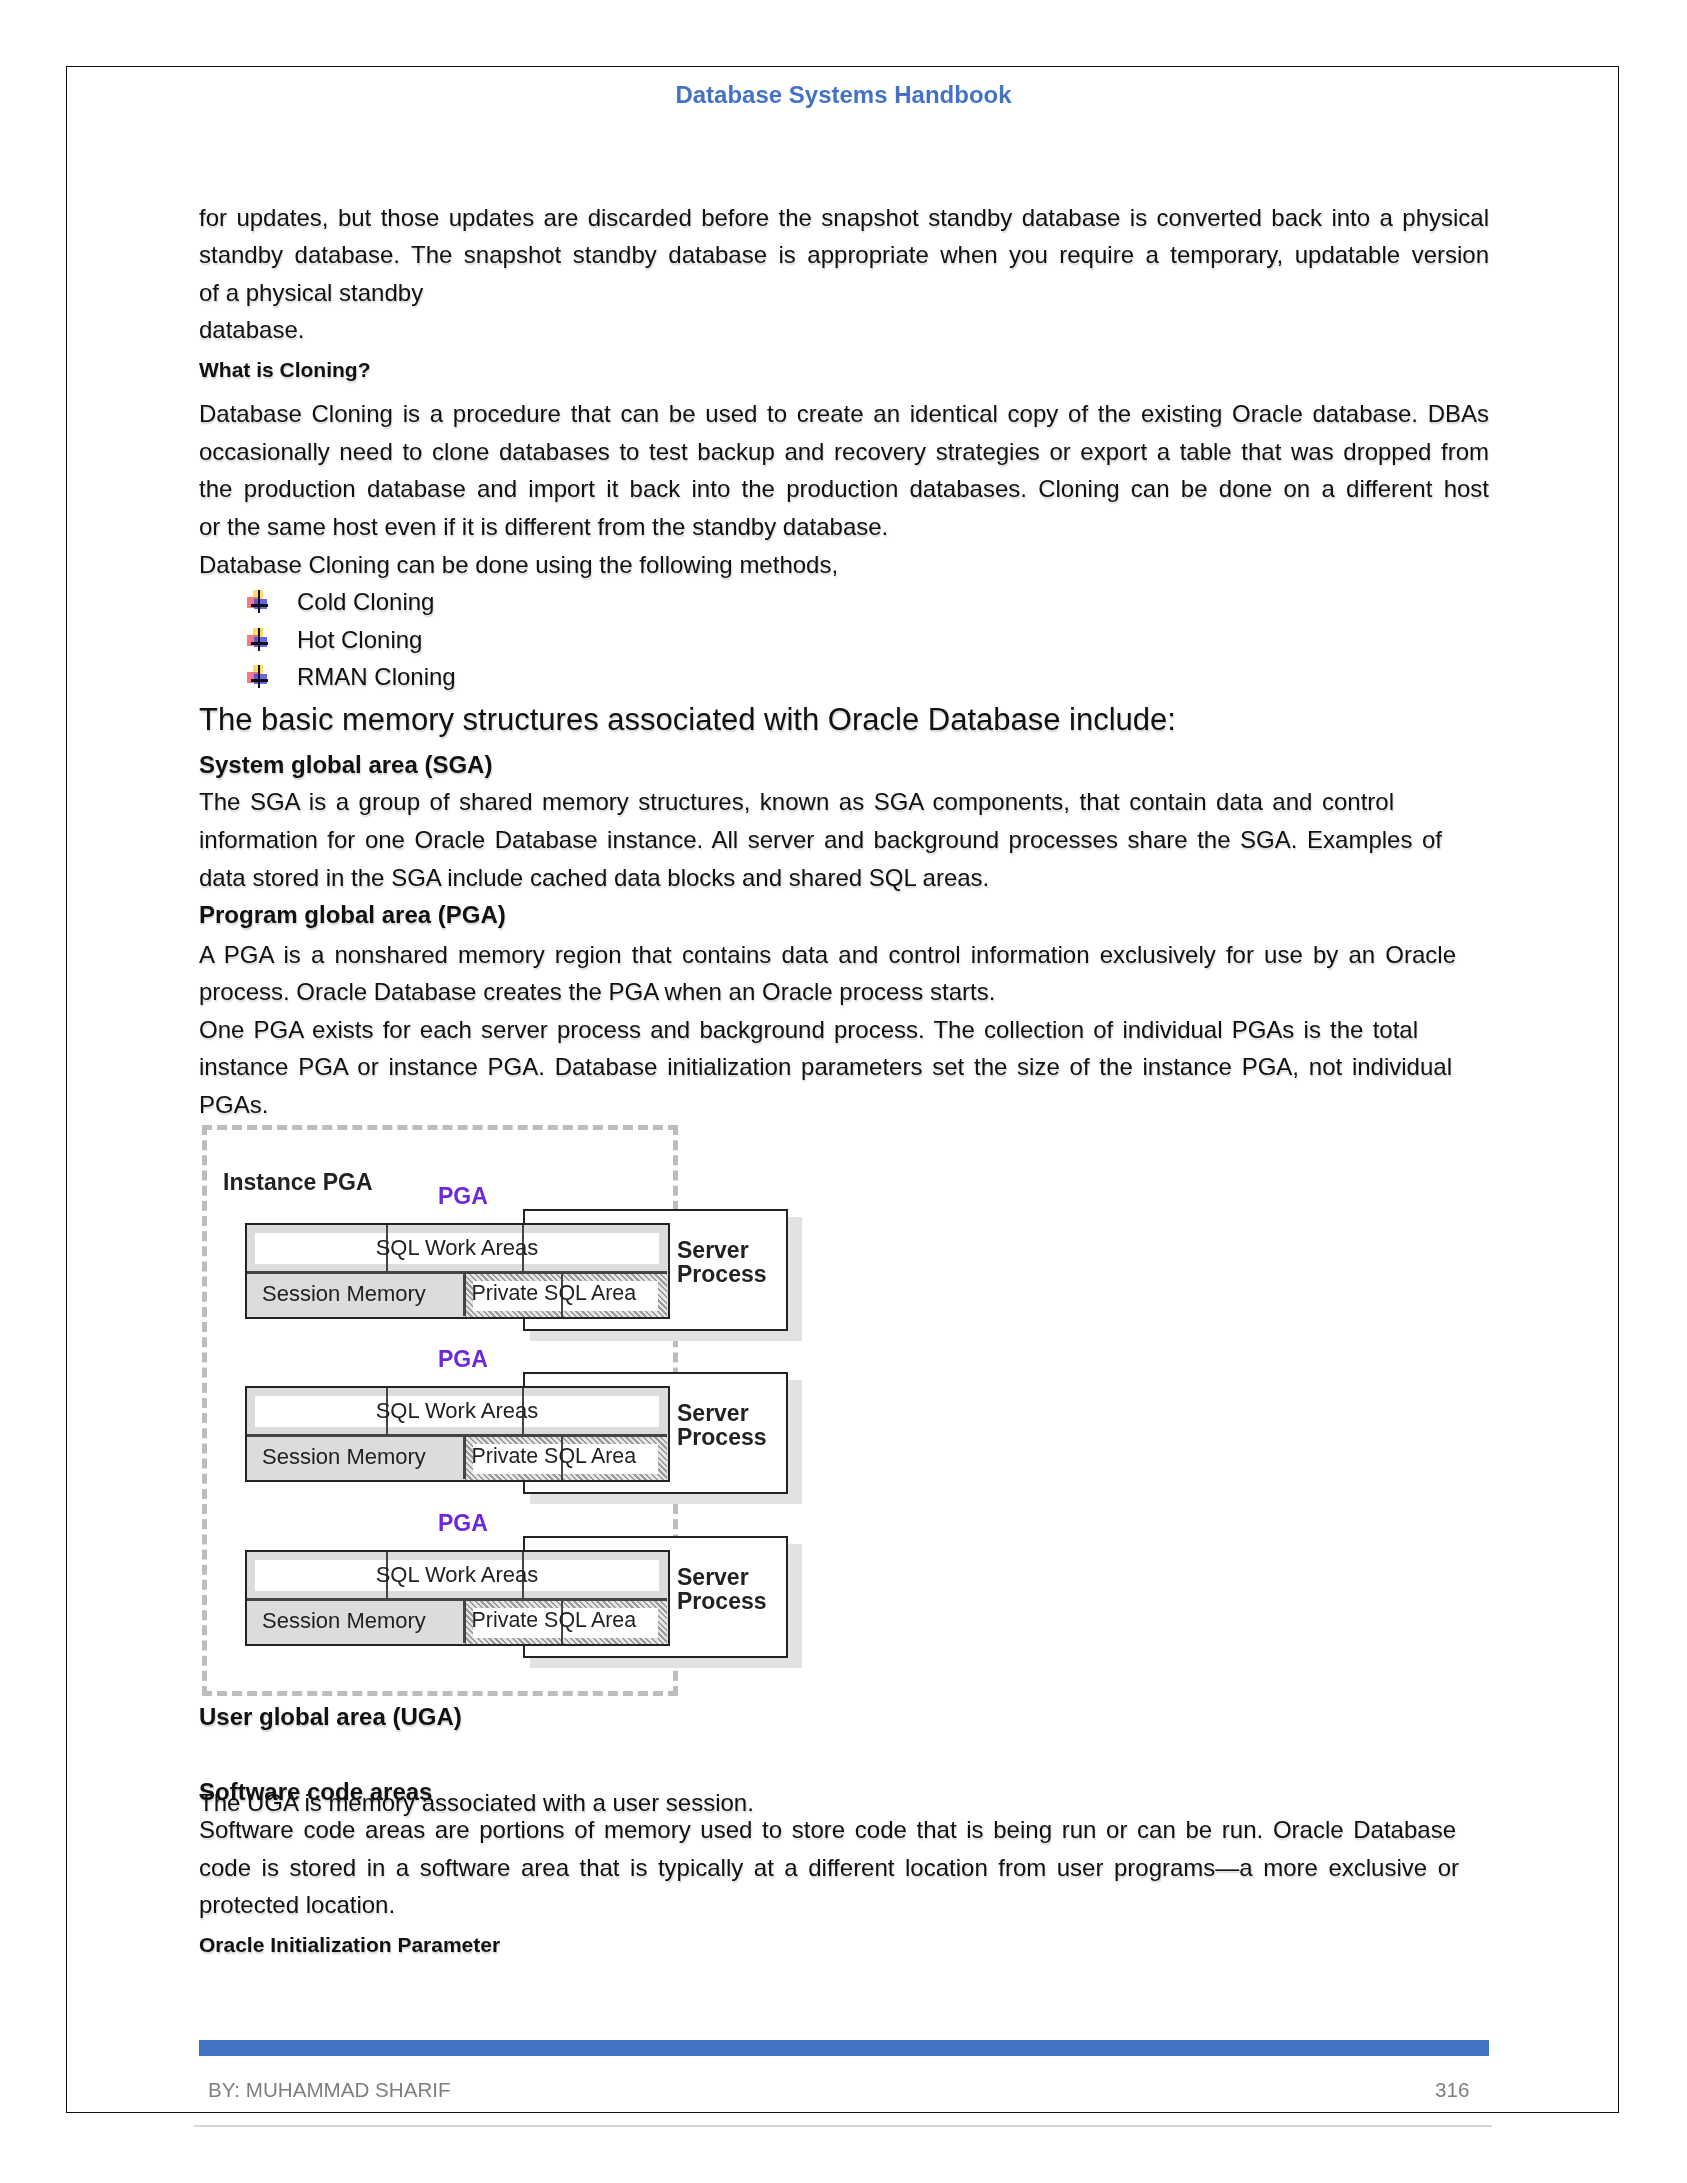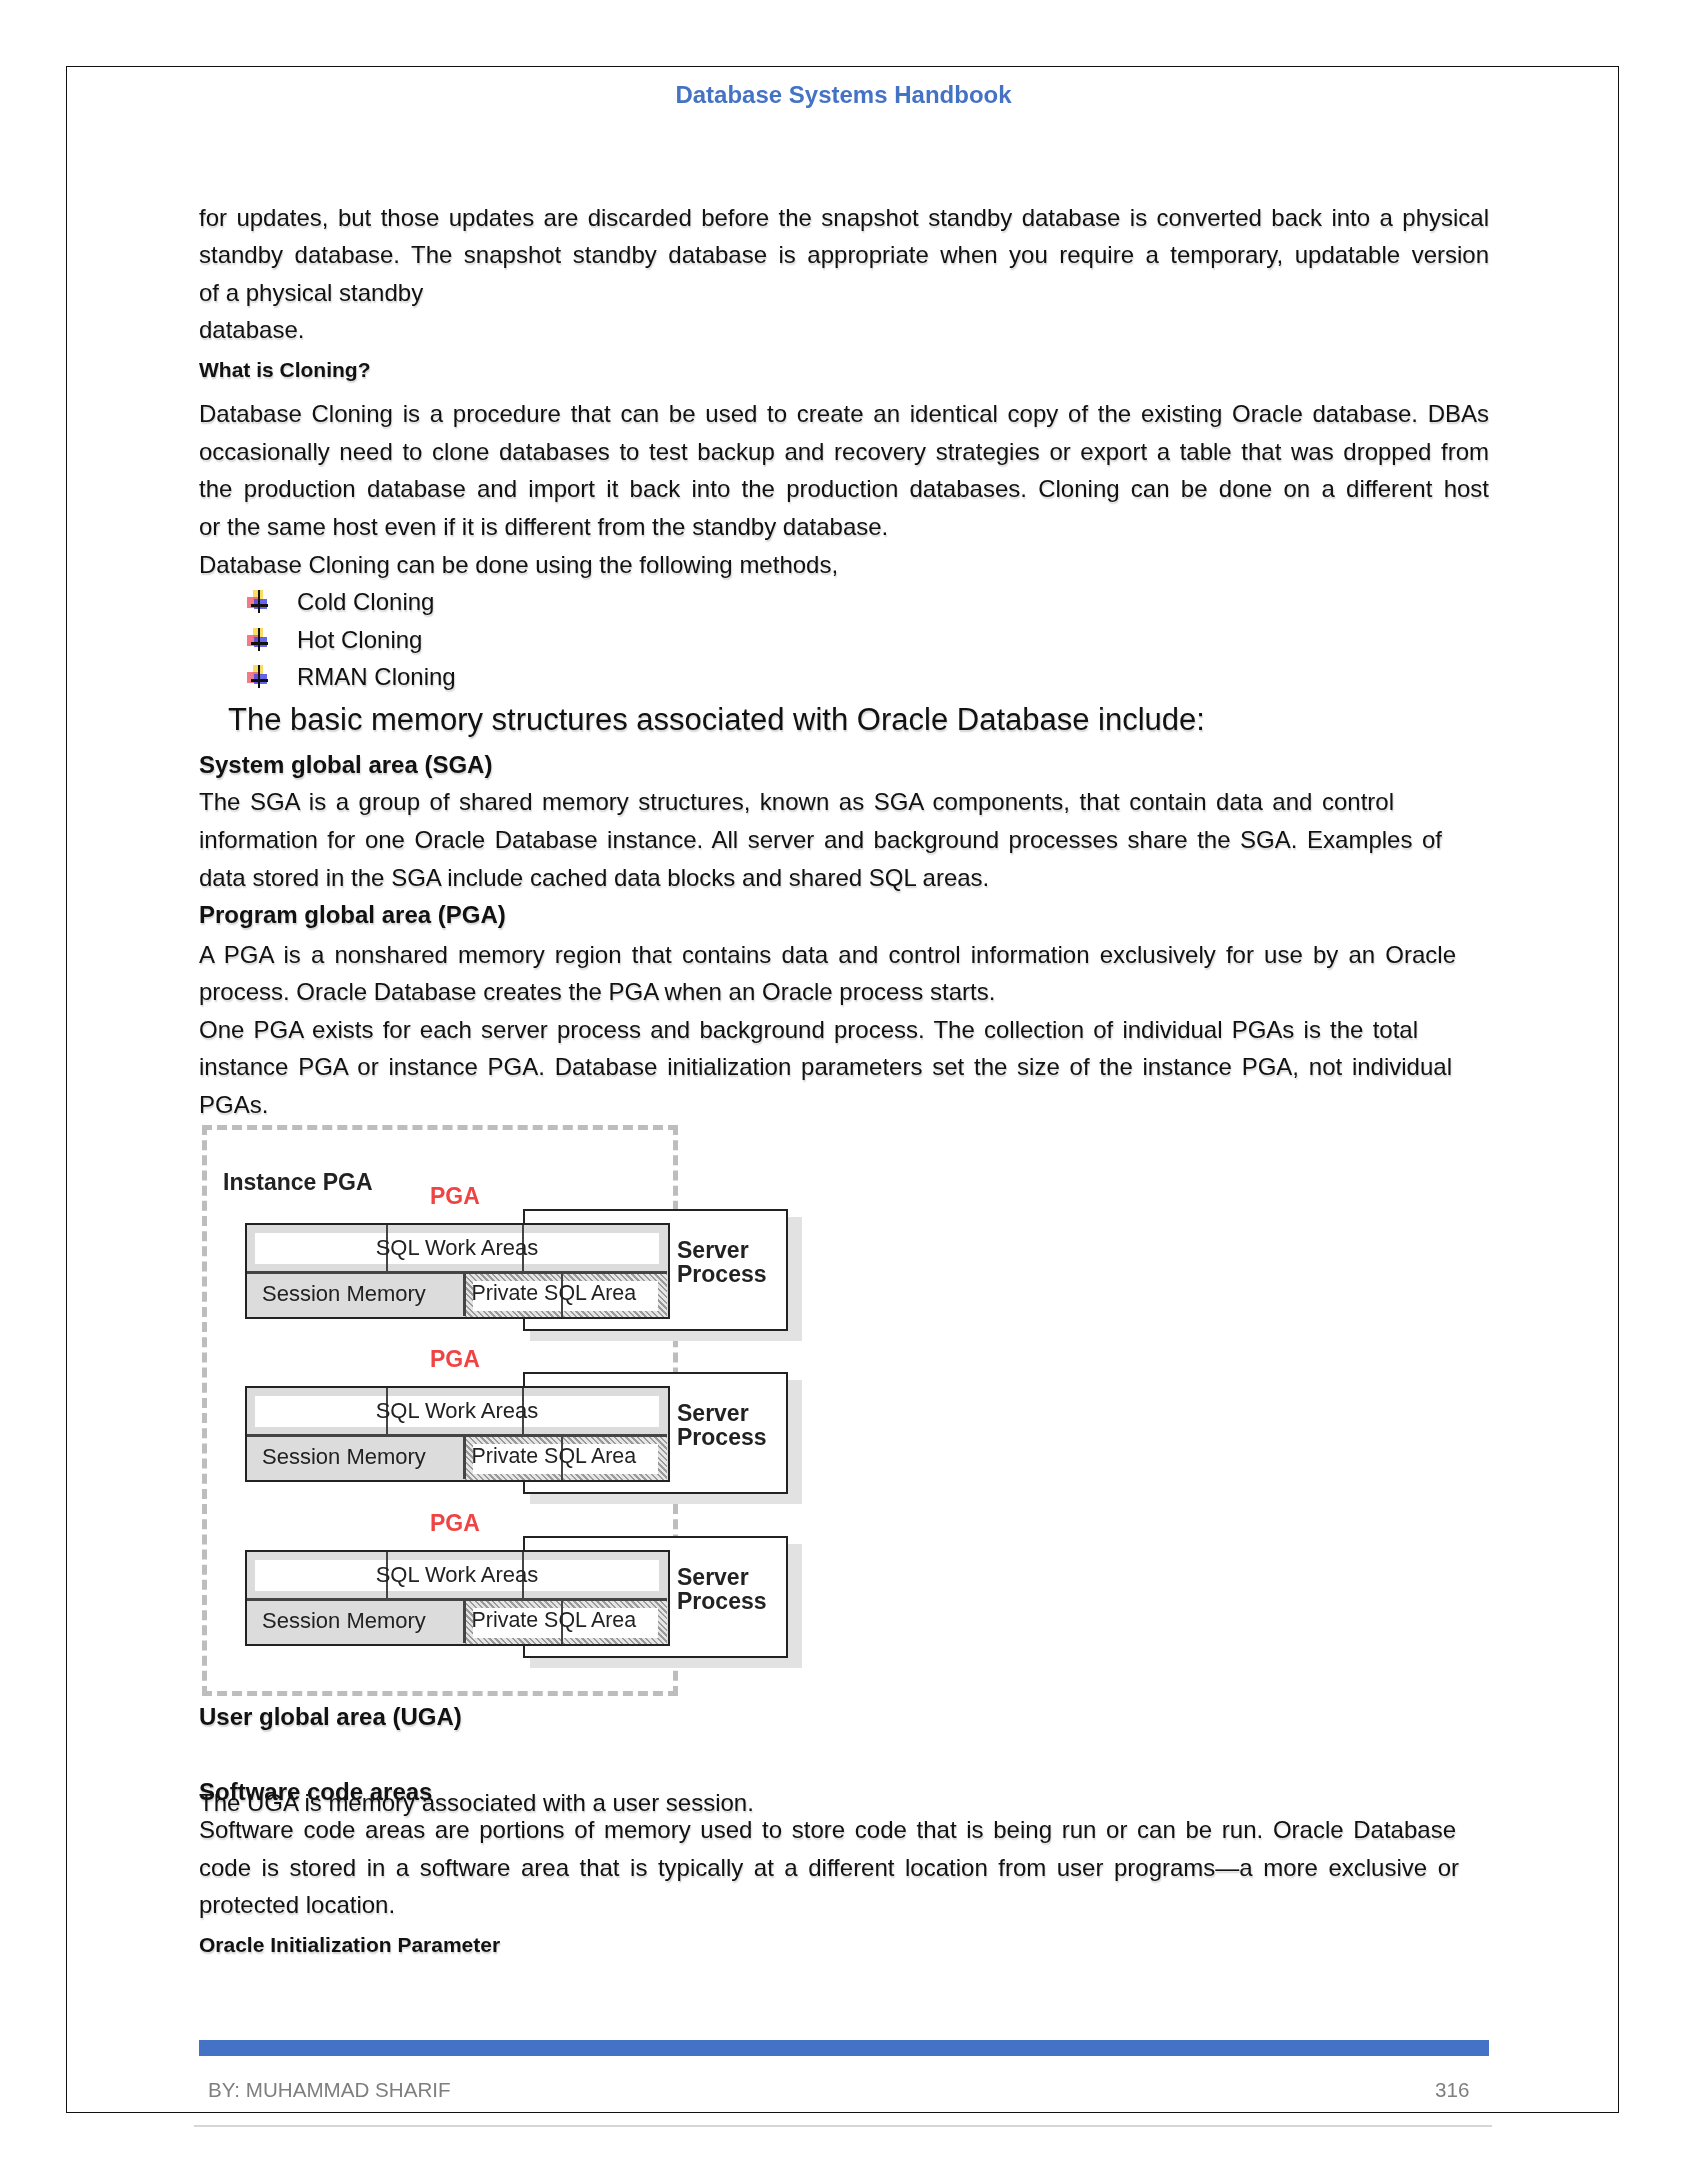--- a/index.html
+++ b/index.html
@@ -7,41 +7,41 @@
          font-family:"Liberation Sans", "DejaVu Sans", sans-serif; color:#111; }
   .page-border { position:absolute; left:66px; top:66px; width:1553px; height:2047px;
                  border:1.6px solid #111; box-sizing:border-box; }
   .header-title { position:absolute; left:0; width:1687px; top:81px; text-align:center;
                   font-size:24px; font-weight:bold; color:#4472C4; }
   .line { position:absolute; left:199px; white-space:nowrap; font-size:24px; line-height:33px;
           text-shadow:0.8px 1.6px 1.6px rgba(0,0,0,0.18); }
   .just { width:1290px; text-align:justify; text-align-last:justify; }
   .bold { font-weight:bold; }
   .h2 { font-size:21px; font-weight:bold; }
-  .h1 { font-size:31px; font-weight:normal;margin-left:29px; }
+  .h1 { font-size:31px; font-weight:normal; }
   .bullet { position:absolute; left:247px; width:23px; height:23px; }
   .bullet .y { position:absolute; left:5.8px; top:0; width:10px; height:10px; background:#f6d64a; opacity:.85; }
   .bullet .r { position:absolute; left:0; top:7.4px; width:10.7px; height:10.7px; background:#ee5a6a; opacity:.8; }
   .bullet .b { position:absolute; left:7.4px; top:9px; width:12.4px; height:10px; background:#4a4ae6; opacity:.85; }
   .bullet .v { position:absolute; left:10.7px; top:0; width:2.5px; height:23px; background:#111; }
   .bullet .hbar { position:absolute; left:4.1px; top:14px; width:16.5px; height:2.5px; background:#111; }
   .bullet-label { position:absolute; left:297px; font-size:24px; line-height:33px;
                   text-shadow:0.8px 1.6px 1.6px rgba(0,0,0,0.18); }
 
   
   .diagram { position:absolute; left:198px; top:1122px; width:610px; height:577px; }
   .frame { position:absolute; left:4.1px; top:2.5px; width:476px; height:571px;
            border:5px dashed #bdbdbd; box-sizing:border-box; }
   .instance-label { position:absolute; left:25px; top:18px; font-size:23px; font-weight:bold; color:#222;margin-top:29px; }
   .blk { position:absolute; left:0; width:610px; height:132px; }
   .srv-shadow { position:absolute; left:332px; top:8.2px; width:272px; height:124px; background:#e2e2e2; }
   .srv { position:absolute; left:325px; top:0; width:265px; height:122px; background:#fff;
          border:2.5px solid #222; box-sizing:border-box; }
   .srv-label { position:absolute; left:479px; top:29px; font-size:23px; font-weight:bold; line-height:24px; color:#222; }
-  .pga-label { position:absolute; left:232px; top:-26px; font-size:23px; font-weight:bold; color:#ef4444; }
+  .pga-label { position:absolute; left:240px; top:-26px; font-size:23px; font-weight:bold; color:#6d28d9; }
   .pga { position:absolute; left:47px; top:14px; width:425px; height:96px;
          border:2.5px solid #222; box-sizing:border-box; background:#dcdcdc; }
   .wa { position:absolute; left:8.2px; top:8.2px; width:404px; height:31px; background:#fff; }
   .wa-text { position:absolute; left:0; width:420px; top:10px; text-align:center; font-size:22px; color:#222; }
   .div-h { position:absolute; left:0; top:46px; width:420px; height:2.5px; background:#444; }
   .div-v { position:absolute; left:216px; top:46px; width:2.5px; height:45px; background:#444; }
   .sess { position:absolute; left:15px; top:56px; font-size:22px; color:#222; }
   .priv { position:absolute; left:218px; top:49px; width:202px; height:43px;
           background:repeating-linear-gradient(45deg,#9a9a9a 0 1.6px,#e6e6e6 1.6px 4.1px); }
   .priv-inner { position:absolute; left:8.2px; top:6.6px; width:185px; height:30px; background:#fff; }

